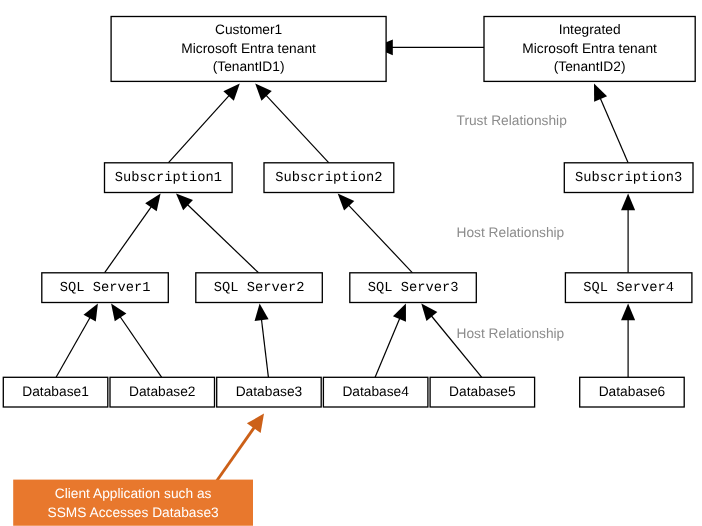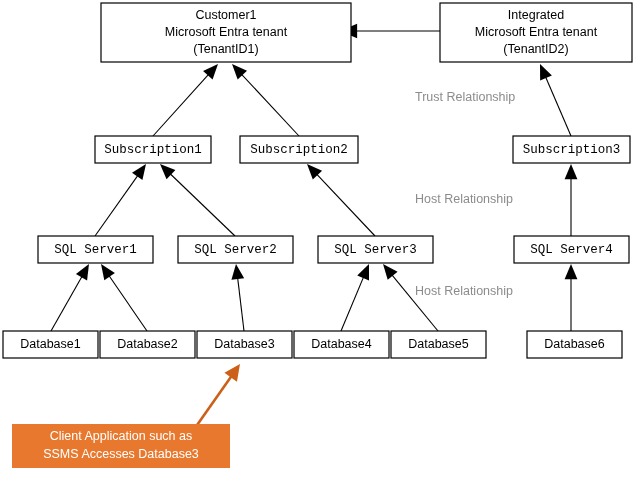--- a/index.html
+++ b/index.html
@@ -11,21 +11,21 @@
   body {
     width: 638px;
     height: 478px;
     position: relative;
     overflow: hidden;
     font-family: "Liberation Sans", sans-serif;
   }
   #diagram-root {
     position: absolute;
     left: 0;
-    top: 0;
+    top: 12px;
     width: 638px;
     height: 372px;
   }
   svg#diagram-svg {
     display: block;
     width: 638px;
     height: 478px;
   }
   .node-rect {
     fill: #ffffff;

